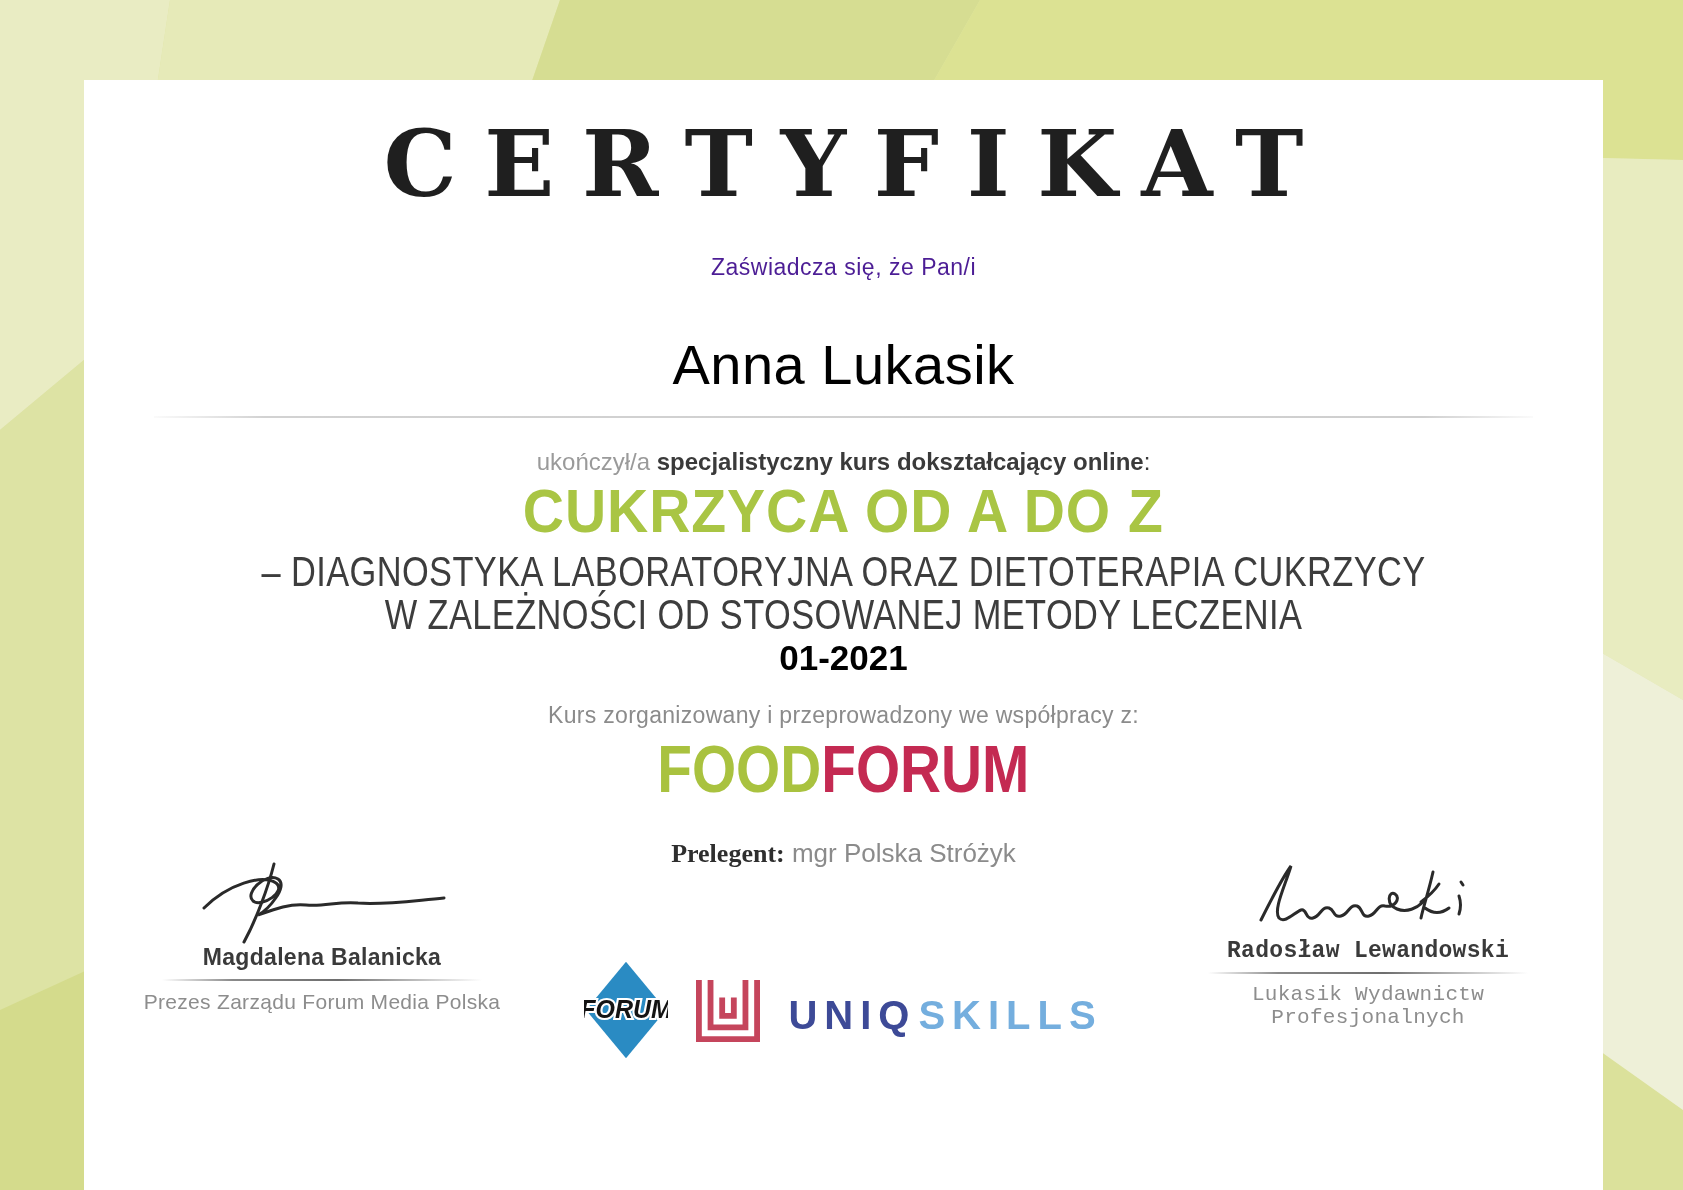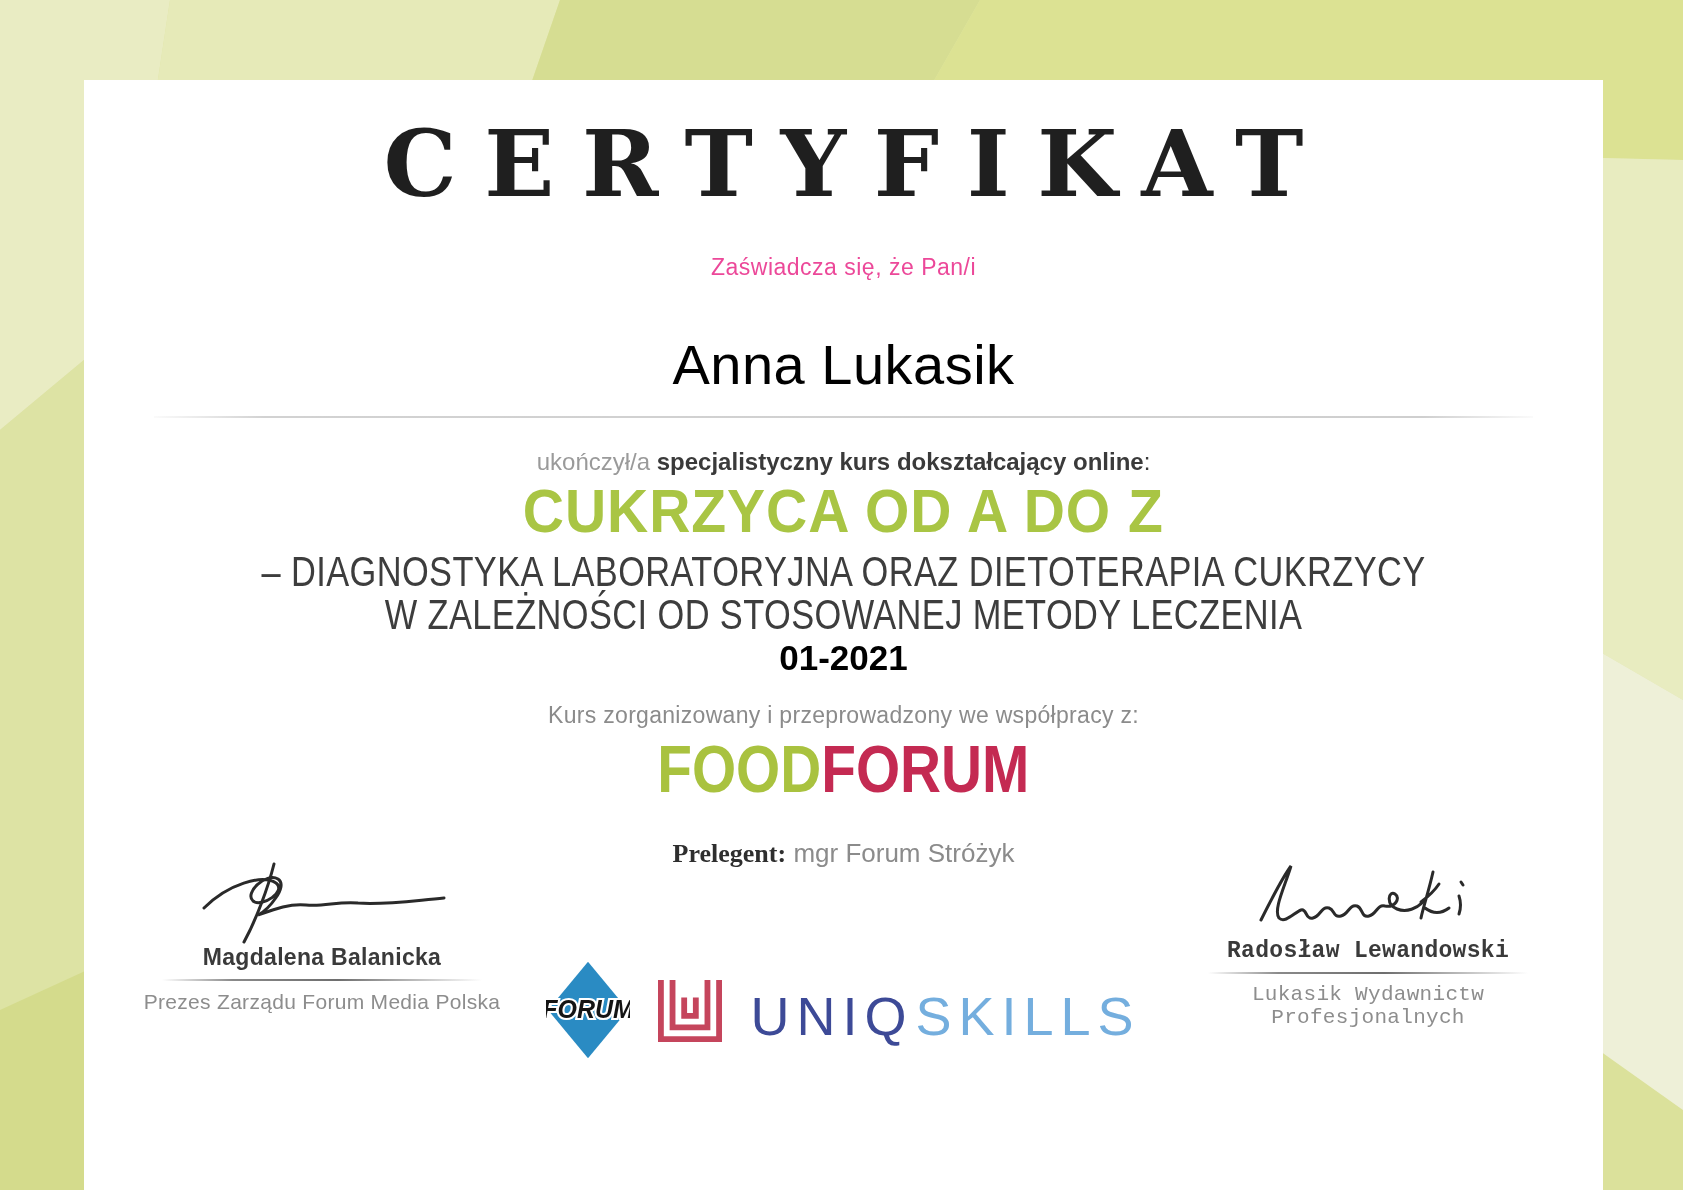--- a/index.html
+++ b/index.html
@@ -4,21 +4,21 @@
 <style>
   html,body{margin:0;padding:0;}
   body{font-family:"Liberation Sans",sans-serif;}
   .stage{position:relative;width:1683px;height:1190px;overflow:hidden;background:#dfe4a6;}
   .bg{position:absolute;inset:0;}
   .card{position:absolute;left:84px;top:80px;width:1519px;height:1152px;background:#ffffff;}
   .c{position:absolute;left:0;right:0;text-align:center;white-space:nowrap;}
 
   .cert-title{top:38px;font-family:"DejaVu Serif",serif;font-weight:700;font-size:92px;
     letter-spacing:.30em;text-indent:.30em;color:#1f1f1f;line-height:1;}
-  .intro{top:174px;font-size:23px;color:#ec4899;letter-spacing:.5px;}
+  .intro{top:174px;font-size:23px;color:#4c1d95;letter-spacing:.5px;}
   .recipient{top:252px;font-size:56px;color:#000;font-weight:500;letter-spacing:.5px;}
   .main-divider{position:absolute;top:336px;left:70px;width:1379px;height:2px;
     background:linear-gradient(90deg,rgba(210,210,210,.1),#d2d2d2 8%,#cfcfcf 92%,rgba(210,210,210,.1));}
   .course-intro{top:368px;font-size:24px;color:#9a9a9a;}
   .course-intro b{color:#3a3a3a;font-weight:700;}
   .course-intro .colon{color:#3a3a3a;}
   .course-title{top:400px;font-size:62px;font-weight:700;line-height:1;letter-spacing:1px;}
   .course-title .squeeze{display:inline-block;transform:scaleX(.92);}
   .course-sub{font-size:43px;color:#3d3d3d;line-height:1;}
   .course-sub .squeeze{display:inline-block;transform:scaleX(.80);letter-spacing:.5px;}
@@ -34,21 +34,21 @@
   .sig-left{left:28px;top:778px;}
   .sig-right{left:1074px;top:778px;font-family:Liberation Mono, monospace;}
   .sig-svg{display:block;margin:0 auto;}
   .sig-name{font-size:23px;font-weight:700;color:#3a3a3a;letter-spacing:.3px;}
   .sig-divider{height:2px;width:320px;margin:8px auto 9px auto;
     background:linear-gradient(90deg,rgba(130,130,130,0),#8a8a8a 22%,#6e6e6e 55%,rgba(130,130,130,0));}
   .sig-role{font-size:21px;color:#8d8d8d;letter-spacing:.3px;}
 
   .logo-row{position:absolute;top:878px;left:0;right:0;height:104px;
     display:flex;align-items:center;justify-content:center;gap:26px;}
-  .uniq-text{font-size:54px;letter-spacing:7px;font-weight:400;margin-top:11px;}
+  .uniq-text{font-size:40px;letter-spacing:7px;font-weight:700;margin-top:11px;}
   .uniq-text .p2{margin-left:2px;}
 </style>
 </head>
 <body>
 
 <div class="stage">
 
   <svg class="bg" viewBox="0 0 1683 1190" preserveAspectRatio="none" aria-hidden="true">
     <rect x="0" y="0" width="1683" height="1190" fill="#dfe4a6"></rect>
     <polygon points="0,0 170,0 120,330 0,430" fill="#e9ecc3"></polygon>
@@ -80,21 +80,21 @@
     <div class="c course-sub sub1"><span class="squeeze">– DIAGNOSTYKA LABORATORYJNA ORAZ DIETOTERAPIA CUKRZYCY</span></div>
 
     <div class="c course-sub sub2"><span class="squeeze">W ZALEŻNOŚCI OD STOSOWANEJ METODY LECZENIA</span></div>
 
     <div class="c date">01-2021</div>
 
     <div class="c coop">Kurs zorganizowany i przeprowadzony we współpracy z:</div>
 
     <div class="c foodforum"><span class="squeeze"><span style="color:#a9c23f">FOOD</span><span style="color:#c42a52">FORUM</span></span></div>
 
-    <div class="c lecturer"><b>Prelegent:</b><span> mgr Forum Stróżyk</span></div>
+    <div class="c lecturer"><b>Prelegent:</b><span> mgr Polska Stróżyk</span></div>
 
     <div class="sig-block sig-left">
       <svg class="sig-svg" width="260" height="86" viewBox="0 0 260 86" aria-hidden="true">
         <g fill="none" stroke="#2a2a2a" stroke-width="3" stroke-linecap="round">
           <path d="M12 50 C 36 26, 70 16, 84 25 C 95 33, 70 50, 61 43 C 52 35, 74 14, 86 21 C 97 28, 76 52, 66 57 C 80 52, 98 45, 114 47 C 132 49, 146 43, 166 45 C 192 47, 218 43, 252 40"></path>
           <path d="M82 6 C 76 30, 64 62, 52 84"></path>
         </g>
       </svg>
       <div class="sig-name">Magdalena Balanicka</div>
       <div class="sig-divider"></div>

